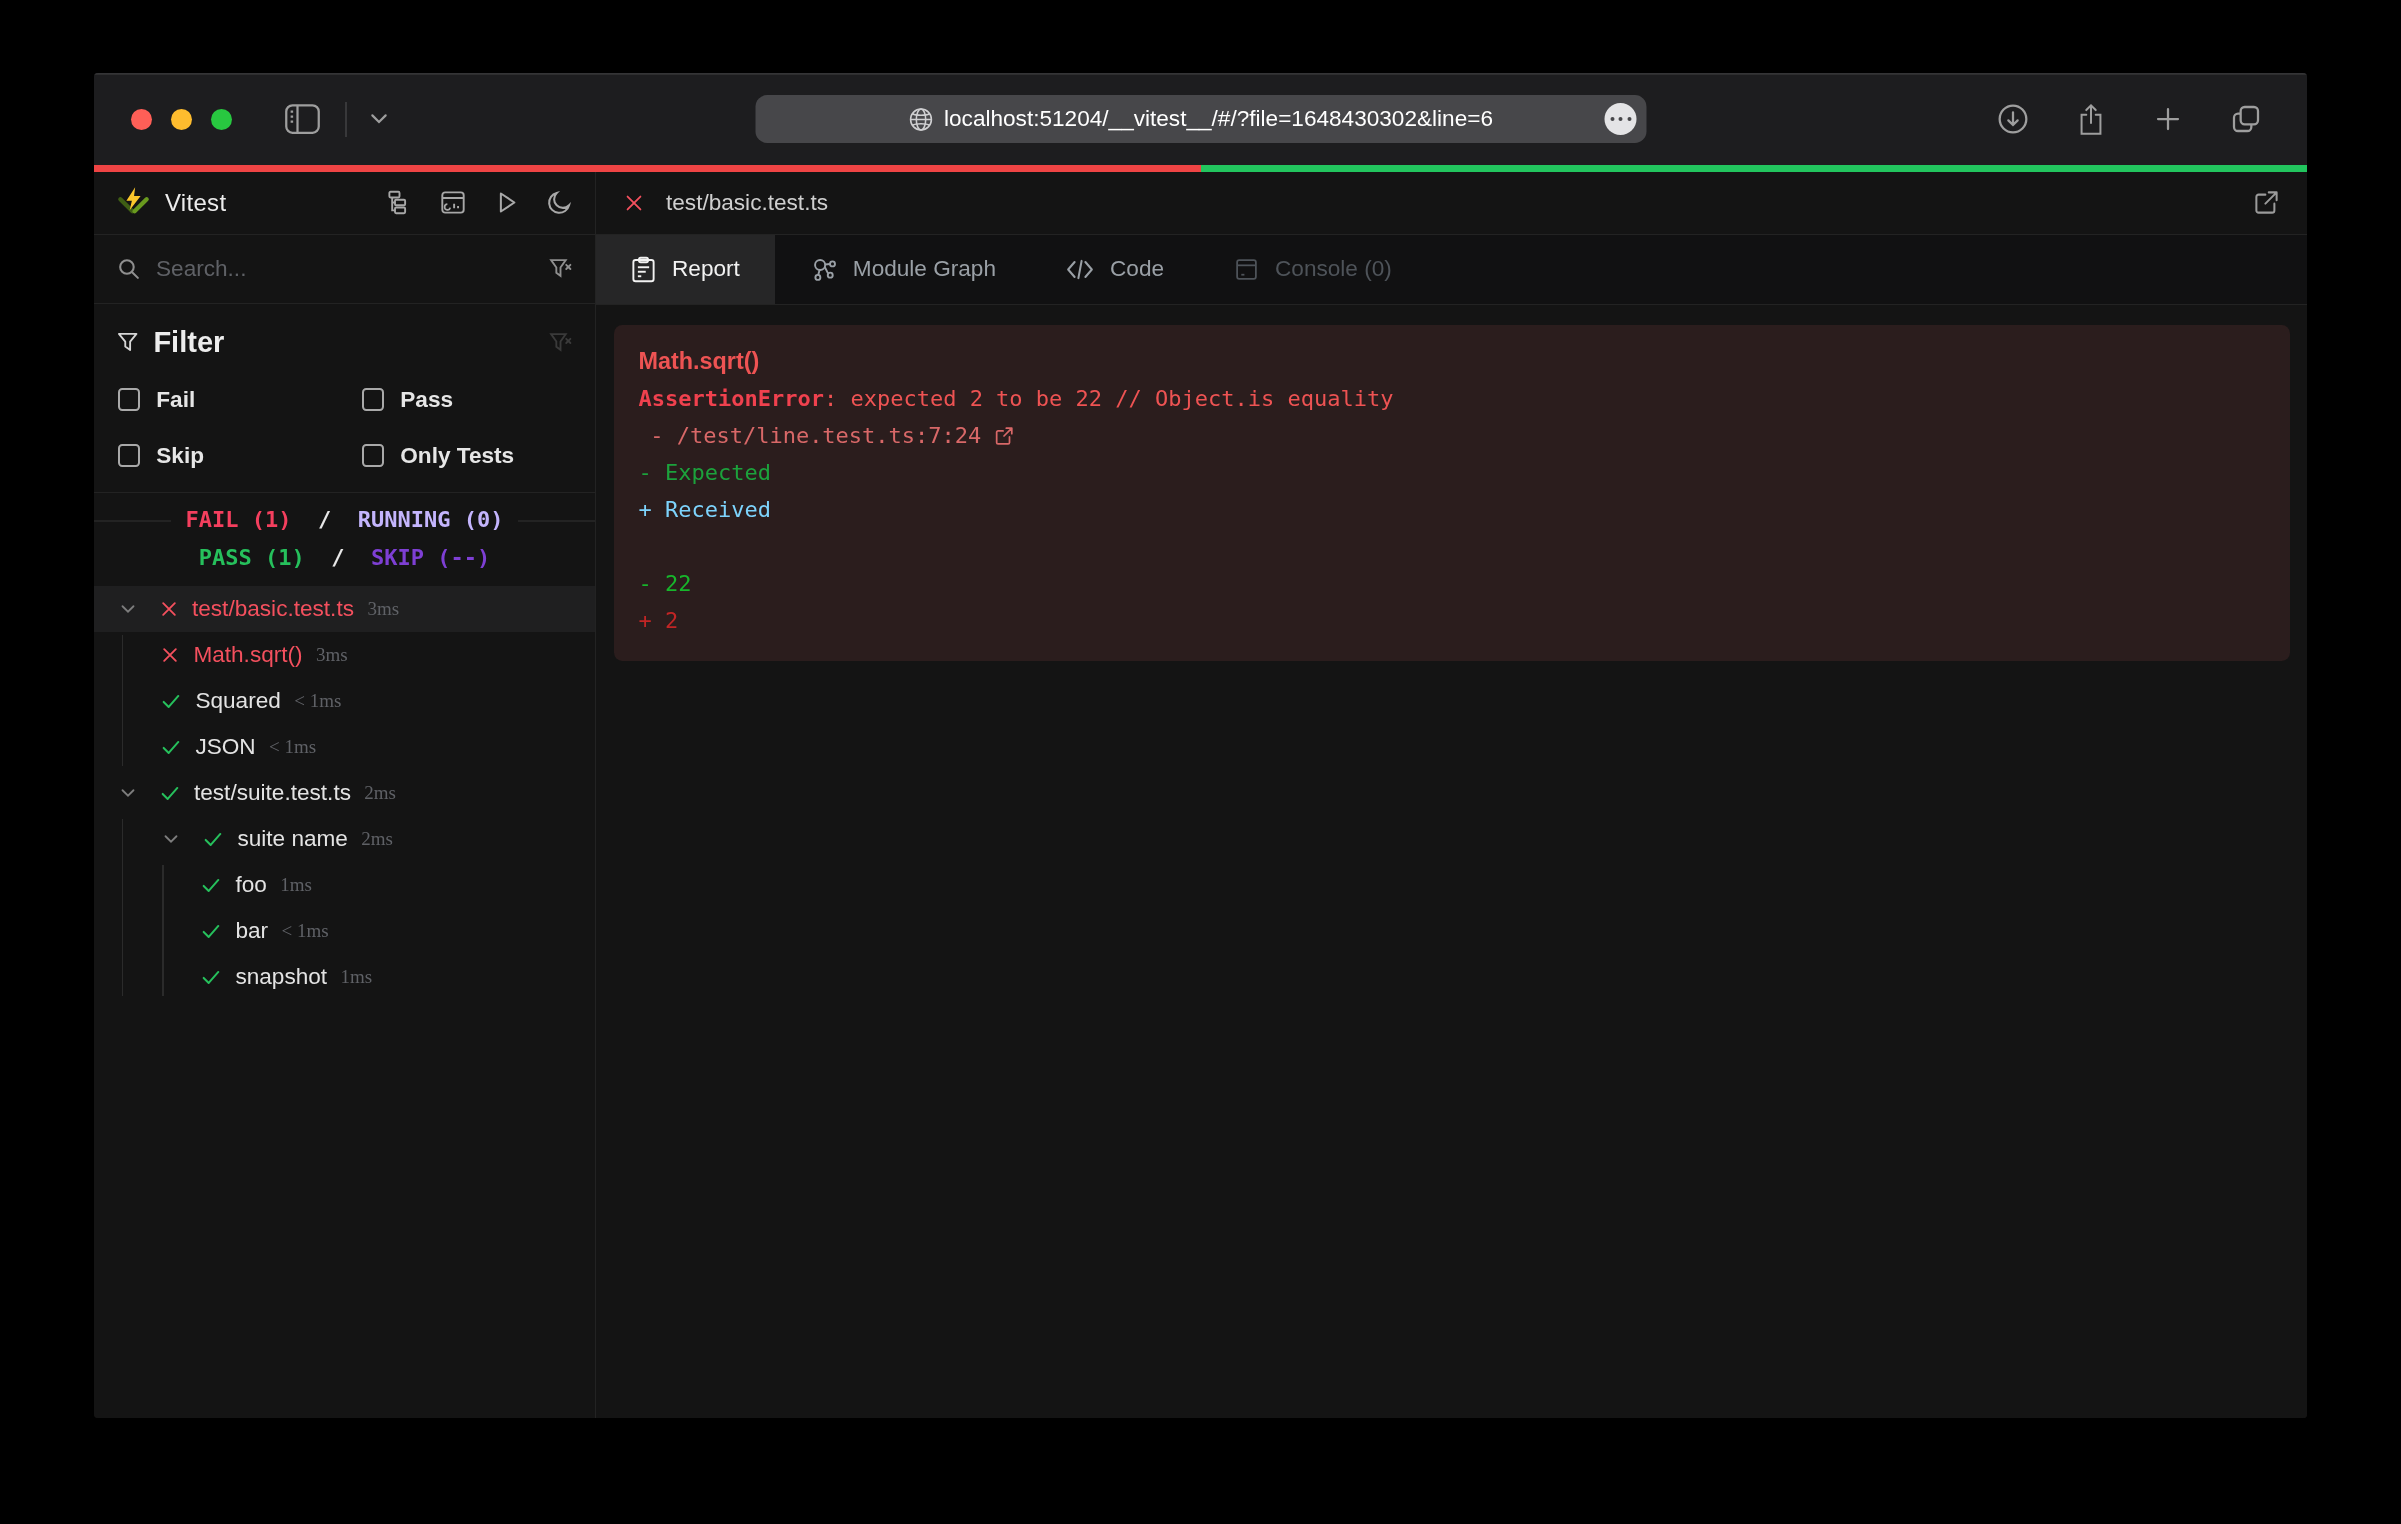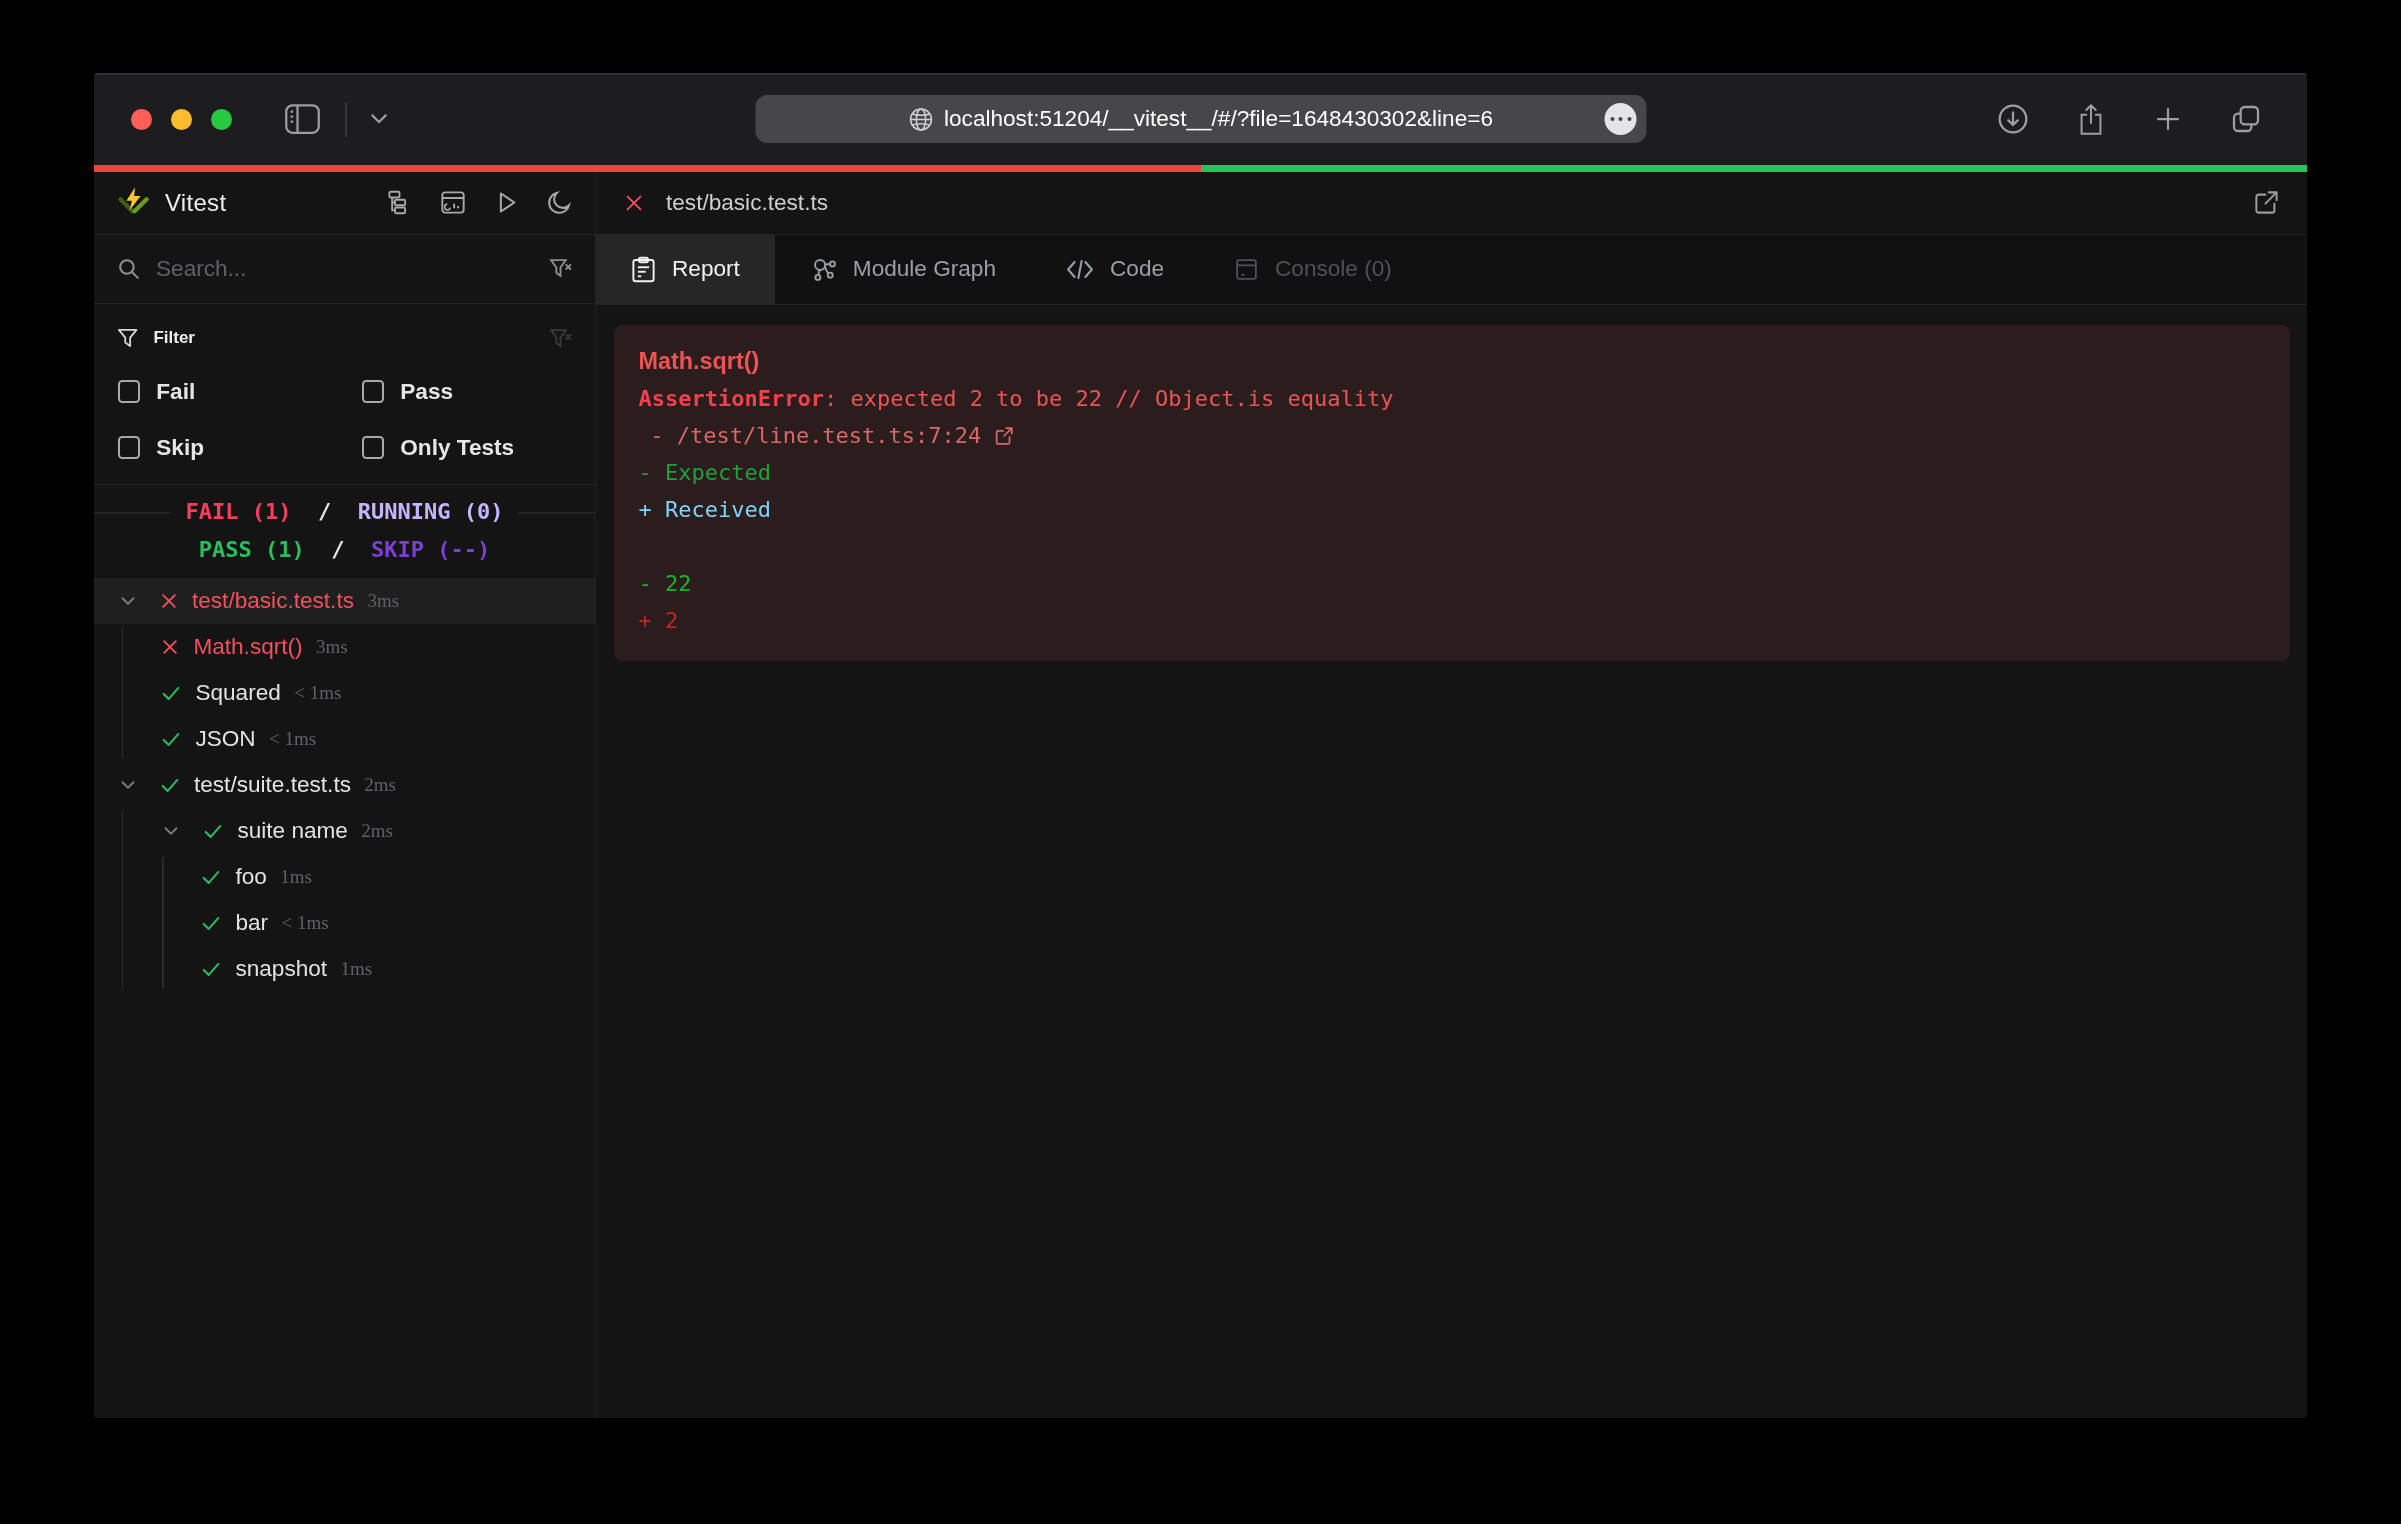--- a/index.html
+++ b/index.html
@@ -40,21 +40,21 @@
 
   .sb-search { height:69px; border-bottom:1.7px solid #232323; display:flex; align-items:center; padding:0 22px; }
   .sb-search svg { color:#8f8f8f; }
   .search-input { flex:1; background:transparent; border:none; outline:none; font-size:22.6px;
     color:#e3e3e3; margin-left:15px; font-family:"Liberation Sans",sans-serif; }
   .search-input::placeholder { color:#5f6166; }
   .dim-icon { color:#3a3a3a; display:flex; }
 
   .sb-filter { padding:22px 22px 23.4px; }
   .filter-title-row { display:flex; align-items:center; color:#d6d6d6; }
-  .filter-title { font-size:17px; font-weight:bold; color:#ededed; margin-left:14px; }
+  .filter-title { font-size:29px; font-weight:bold; color:#ededed; margin-left:14px; }
   .filter-title-row .dim-icon { margin-left:auto; }
   .filter-grid { display:grid; grid-template-columns:244px 1fr; row-gap:30px; margin-top:28px; padding-left:1.7px; }
   .opt { display:flex; align-items:center; cursor:pointer;font-weight:bold; }
   .checkbox { width:22.6px; height:22.6px; border:2.1px solid #a9a9a9; border-radius:4.2px; background:transparent; }
   .opt-label { margin-left:16px; font-size:22.6px; color:#e6e6e6; }
 
   .sb-summary { border-top:1.7px solid #232323; padding:8.4px 0 10px; text-align:center;
     font-family:"DejaVu Sans Mono",monospace; font-weight:bold; font-size:22px; }
   .legend-line { position:relative; height:38px; line-height:38px; }
   .legend-line::before { content:''; position:absolute; left:0; right:0; top:50%; height:1.7px; background:#232323; }

